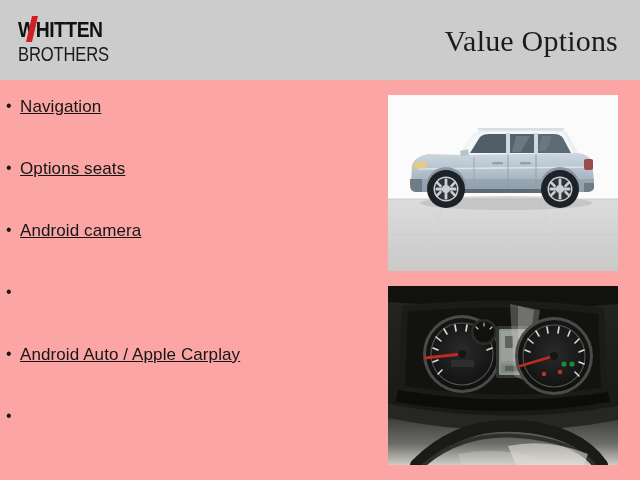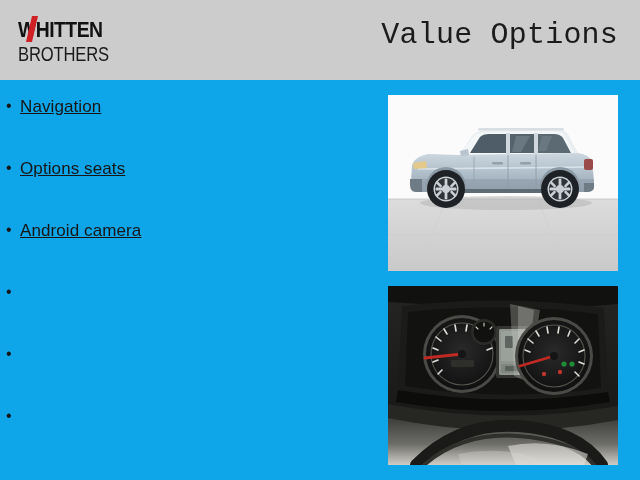--- a/index.html
+++ b/index.html
@@ -9,21 +9,21 @@
     background: #ffffff;
   }
   body {
     font-family: "Liberation Sans", sans-serif;
   }
 
   .slide {
     position: relative;
     width: 640px;
     height: 480px;
-    background: #0ea5e9;
+    background: #fca5a5;
     overflow: hidden;
   }
 
   
   .header {
     position: absolute;
     left: 0;
     top: 0;
     width: 640px;
     height: 80px;
@@ -80,22 +80,22 @@
     color: #1a1a1a;
     transform: scaleX(0.79);
     transform-origin: left top;
     white-space: nowrap;
   }
 
   
   .slide-title {
     position: absolute;
     right: 22px;
-    top: 18px;
-    font-family: Liberation Mono, monospace;
+    top: 24px;
+    font-family: Liberation Serif, serif;
     font-weight: normal;
     font-size: 30px;
     color: #1b1b1b;
     letter-spacing: 0.2px;
     white-space: nowrap;
   }
 
   
   .bullet-list {
     position: absolute;
@@ -189,20 +189,21 @@
       <span class="bullet-dot">•</span>
       <span class="bullet-text">Android camera</span>
     </div>
 
     <div class="bullet-item">
       <span class="bullet-dot">•</span>
     </div>
 
     <div class="bullet-item">
       <span class="bullet-dot">•</span>
+      <span class="bullet-text">Android Auto / Apple Carplay</span>
     </div>
 
     <div class="bullet-item">
       <span class="bullet-dot">•</span>
     </div>
 
   </div>
 
   <div class="photo photo-vehicle">
     <svg viewBox="0 0 230 176" preserveAspectRatio="none">

